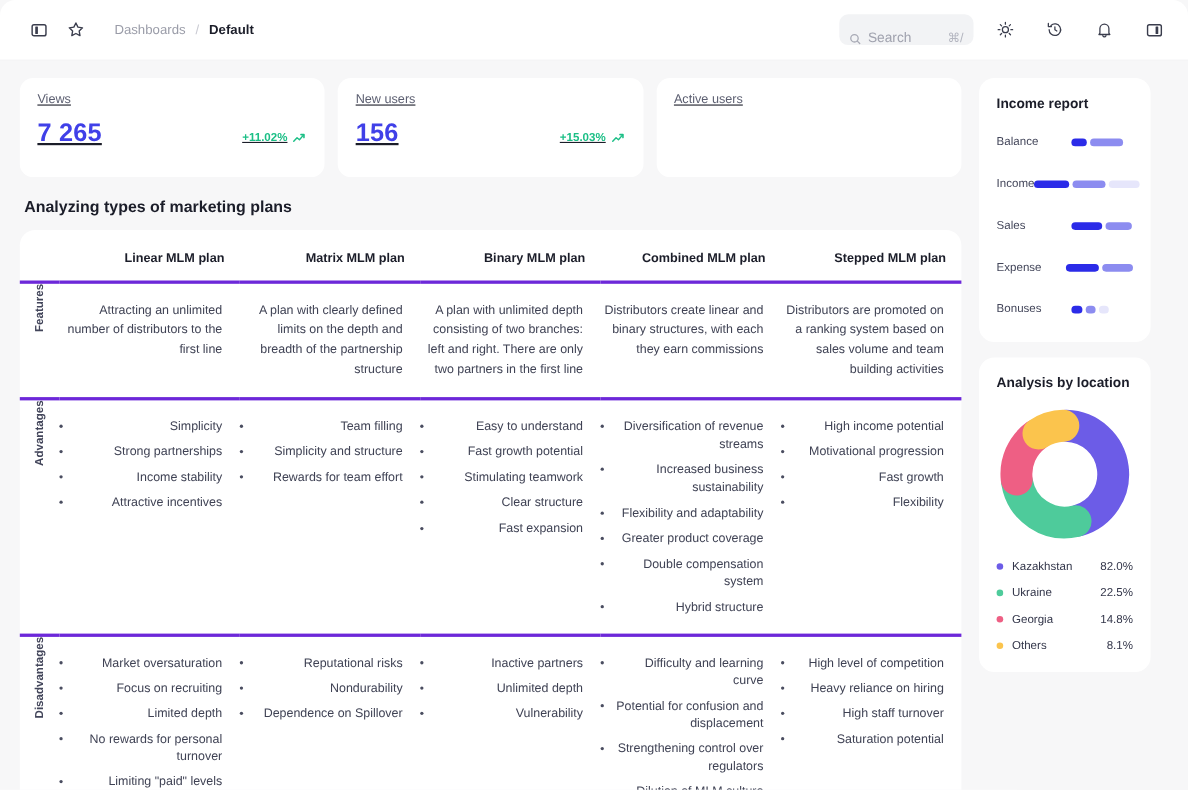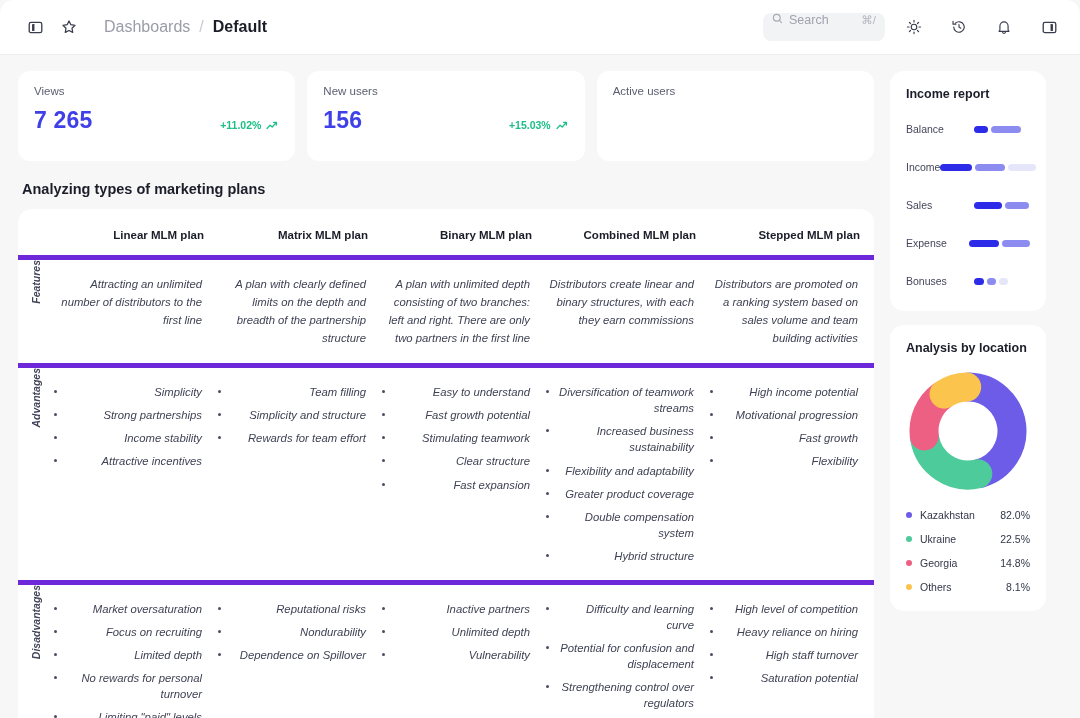--- a/index.html
+++ b/index.html
@@ -21,66 +21,67 @@
     border-top-left-radius: 14px;
     border-top-right-radius: 14px;
   }
   .icon-btn {
     width: 26px; height: 26px;
     display: flex; align-items: center; justify-content: center;
     color: #3A3D4D; cursor: pointer;
     border-radius: 6px;
   }
   .topbar .icon-btn + .icon-btn { margin-left: 8px; }
-  .crumbs { display: flex; align-items: center; margin-left: 22px; font-size: 16px; }
+  .crumbs { display: flex; align-items: center; margin-left: 22px; font-size: 12px; }
   .crumb-muted { color: #9A9CA8; }
   .crumb-sep { color: #C9CAD2; margin: 0 9px; }
   .crumb-active { color: #1B1D29; font-weight: 700; }
   .spacer { flex: 1; }
   .search {
     width: 122px; height: 28px;
     background: #F2F3F5; border-radius: 8px;
-    display: flex; align-items: flex-start;
+    display: flex; align-items: flex-end;
     padding: 0 9px; cursor: text;
   }
   .search-ph { font-size: 12.5px; color: #A0A2AE; margin-left: 6px; flex: 1; }
   .search-kbd { font-size: 11.5px; color: #B4B6C0; }
   .topbar-right { display: flex; align-items: center; gap: 11px; margin-left: 16px; }
 
   
   .page { display: flex; padding: 16px 18px 0 18px; gap: 16px; }
   .col-main { width: 856px; }
   .col-side { width: 156px; }
 
   
   .stats { display: flex; gap: 12px; }
   .stat-card {
     flex: 1; height: 90px;
     background: #FFFFFF; border-radius: 12px;
     padding: 14px 16px;
+    text-decoration: underline;
   }
   .stat-label { font-size: 11.5px; color: #5B5E70; }
   .stat-row { display: flex; align-items: flex-end; justify-content: space-between; margin-top: 10px; }
   .stat-value { font-size: 23px; font-weight: 700; color: #4040E8; letter-spacing: .2px; }
   .stat-delta { display: flex; align-items: center; gap: 5px; font-size: 10.5px; font-weight: 600; padding-bottom: 3px; }
   .up { color: #1BBF86; }
   .down { color: #EC4B6B; }
 
   
   .section-title { font-size: 14.5px; font-weight: 700; margin: 20px 0 12px 4px; }
 
   
   .table-card { background: #FFFFFF; border-radius: 14px; padding: 0 0 6px 0; }
   table.plans { width: 100%; border-collapse: collapse; table-layout: fixed; }
   table.plans th, table.plans td { vertical-align: top; text-align: right; }
   .th-rowlabel { width: 36px; }
   .th-col { font-size: 11.5px; font-weight: 700; color: #1B1D29; padding: 20px 14px 14px 0; }
   table.plans tr.hdr th:first-child { padding-left: 0; }
   .th-col:first-of-type { padding-left: 0; }
-  tr.data-row { border-top: 5px solid #6d28d9; font-style: italic; }
+  tr.data-row { border-top: 3px solid #6d28d9; }
   td.rowlabel {
     width: 36px; position: relative;
   }
   .vert-inner { writing-mode: vertical-rl; transform: rotate(180deg); font-size: 10.5px; font-weight: 700; color: #42455A; }
   .cellwrap { display: flex; height: 100%; align-items: center; justify-content: center; }
   td.cell { padding: 16px 16px 16px 0; font-size: 11.3px; line-height: 1.58; color: #3F4254; }
   td.cell p { margin: 0; }
   td.cell ul { list-style: none; }
   td.cell li { position: relative; padding-left: 11px; margin-bottom: 7px; line-height: 1.42; }
   td.cell li:last-child { margin-bottom: 0; }
@@ -283,21 +284,21 @@
                 <ul>
                   <li>Easy to understand</li>
                   <li>Fast growth potential</li>
                   <li>Stimulating teamwork</li>
                   <li>Clear structure</li>
                   <li>Fast expansion</li>
                 </ul>
               </td>
               <td class="cell">
                 <ul>
-                  <li>Diversification of teamwork streams</li>
+                  <li>Diversification of revenue streams</li>
                   <li>Increased business sustainability</li>
                   <li>Flexibility and adaptability</li>
                   <li>Greater product coverage</li>
                   <li>Double compensation system</li>
                   <li>Hybrid structure</li>
                 </ul>
               </td>
               <td class="cell">
                 <ul>
                   <li>High income potential</li>

